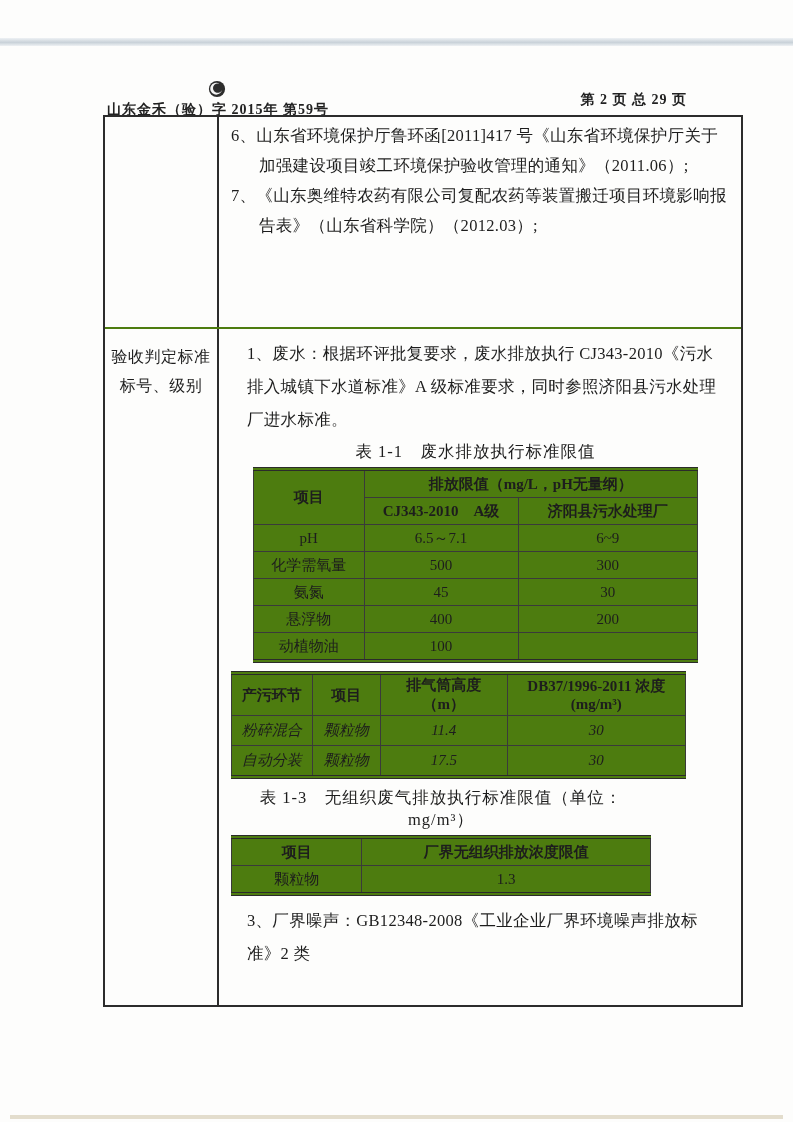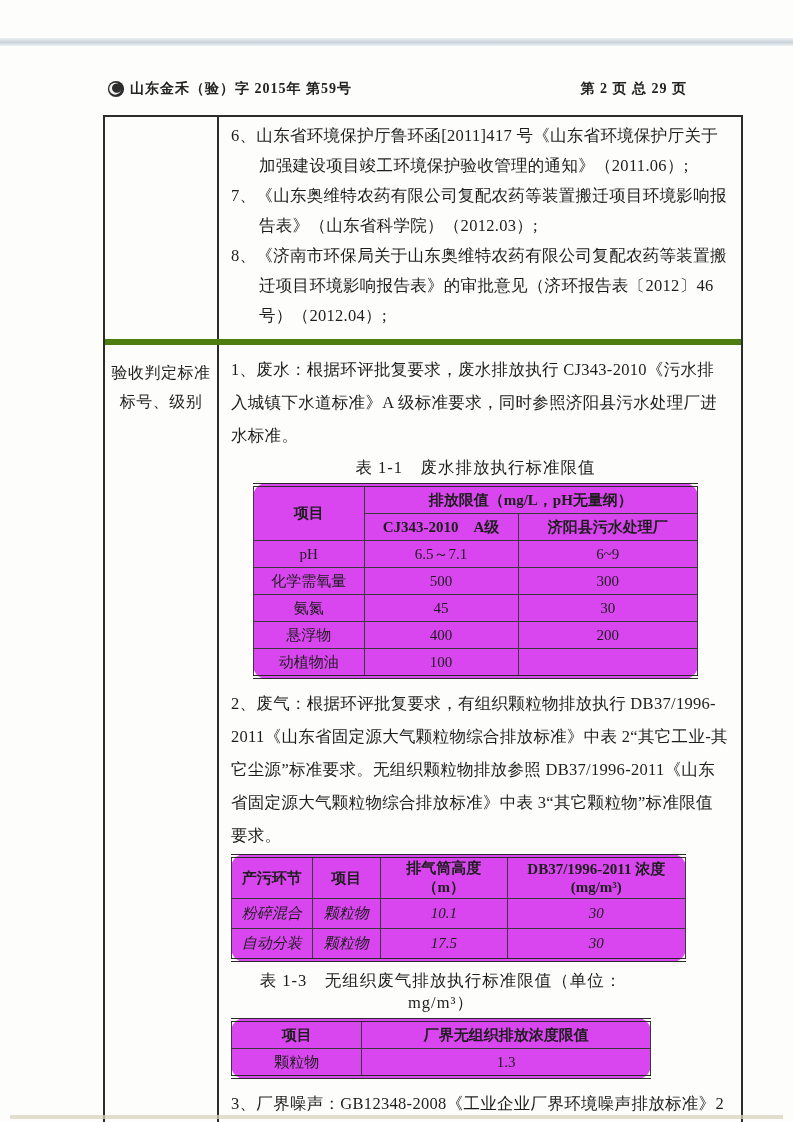--- a/index.html
+++ b/index.html
@@ -16,56 +16,56 @@
   .scan-band-bottom {
     position:absolute; bottom:3px; left:10px; width:773px; height:4px;
     background:#d9d2bd; opacity:.75;
   }
   
   .page-header {
     position:absolute; top:80px; left:107px; width:580px;
     display:flex; justify-content:space-between; align-items:center;
     font-size:14px; font-weight:bold; letter-spacing:1px; color:#222;
   }
-  .header-left { display:flex; align-items:center; gap:3px; }
+  .header-left { display:flex; align-items:center; gap:3px;flex-direction:column; }
   .logo { display:inline-flex; width:18px; height:18px; margin-right:2px; }
   
   .main-table {
     position:absolute; left:103px; top:115px; width:636px;
     border:2px solid #2c2c2c; background:#fdfdfc;
   }
   .mt-row { display:flex; }
-  .mt-row.refs { border-bottom:6px solid #4d7c0f; min-height:210px; }
+  .mt-row.refs { border-bottom:2px solid #4d7c0f; min-height:210px; }
   .mt-row.accept { min-height:676px; }
   .cell-left {
     width:112px; flex:none; border-right:2px solid #2c2c2c;
     text-align:center; padding-top:13px;
     font-size:16px; line-height:29px; letter-spacing:.5px;
   }
   .cell-right { flex:1; padding:4px 12px 8px 12px; min-width:0; }
   
   .ref-item {
     margin:0; font-size:16.5px; line-height:30px; letter-spacing:.3px;
     padding-left:28px; text-indent:-28px;
   }
   .para {
-    margin:4px 0 2px 0; font-size:16.5px; line-height:33px; letter-spacing:.3px;
+    margin:4px 0 2px 16px; font-size:16.5px; line-height:33px; letter-spacing:.3px;
   }
   .tbl-title {
     font-weight:normal; font-size:16.5px; text-align:center;
     margin:5px 0 4px 0; letter-spacing:1px;
   }
   .tbl-title.w1 { width:445px; margin-left:22px; }
   .tbl-title.w2 { width:450px; margin-left:0; }
   .tbl-title.w3 { width:420px; margin-left:0; }
   
   table.inner {
     border-collapse:collapse; text-align:center; font-size:15px;
     border-top:4px double #2b2b2b; border-bottom:4px double #2b2b2b;
-    margin:2px 0 8px 0; background:#d946ef;border-radius:14px;
+    margin:2px 0 8px 0; background:#4d7c0f;
   }
   table.inner th, table.inner td { border:1px solid #3a3a3a; padding:1px 6px; }
   table.inner th { font-weight:bold; }
   table.t1 { margin-left:22px; width:445px; }
   table.t1 td, table.t1 th { height:24px; }
   table.t2 { width:455px; }
   table.t2 th { height:36px; }
   table.t2 td { height:27px;font-style:italic; }
   table.t3 { width:420px; }
   table.t3 th, table.t3 td { height:24px; }
@@ -89,21 +89,20 @@
   <div class="header-right">第 2 页 总 29 页</div>
 </div>
 
 <div class="main-table">
 
   <div class="mt-row refs">
     <div class="cell-left"></div>
     <div class="cell-right">
       <p class="ref-item">6、山东省环境保护厅鲁环函[2011]417 号《山东省环境保护厅关于加强建设项目竣工环境保护验收管理的通知》（2011.06）;</p>
       <p class="ref-item">7、《山东奥维特农药有限公司复配农药等装置搬迁项目环境影响报告表》（山东省科学院）（2012.03）;</p>
-      <p class="ref-item">8、《济南市环保局关于山东奥维特农药有限公司复配农药等装置搬迁项目环境影响报告表》的审批意见（济环报告表〔2012〕46 号）（2012.04）;</p>
     </div>
   </div>
 
   <div class="mt-row accept">
     <div class="cell-left">
       <div>验收判定标准</div>
       <div>标号、级别</div>
     </div>
     <div class="cell-right">
 
@@ -143,36 +142,35 @@
             <td>200</td>
           </tr>
           <tr>
             <td>动植物油</td>
             <td>100</td>
             <td></td>
           </tr>
         </tbody>
       </table>
 
-      <p class="para">2、废气：根据环评批复要求，有组织颗粒物排放执行 DB37/1996-2011《山东省固定源大气颗粒物综合排放标准》中表 2“其它工业-其它尘源”标准要求。无组织颗粒物排放参照 DB37/1996-2011《山东省固定源大气颗粒物综合排放标准》中表 3“其它颗粒物”标准限值要求。</p>
 
       <table class="inner t2">
         <thead>
           <tr>
             <th style="width:76px">产污环节</th>
             <th style="width:62px">项目</th>
             <th style="width:125px">排气筒高度（m）</th>
             <th style="width:180px">DB37/1996-2011 浓度(mg/m³)</th>
           </tr>
         </thead>
         <tbody>
           <tr>
             <td>粉碎混合</td>
             <td>颗粒物</td>
-            <td>10.1</td>
+            <td>11.4</td>
             <td>30</td>
           </tr>
           <tr>
             <td>自动分装</td>
             <td>颗粒物</td>
             <td>17.5</td>
             <td>30</td>
           </tr>
         </tbody>
       </table>

